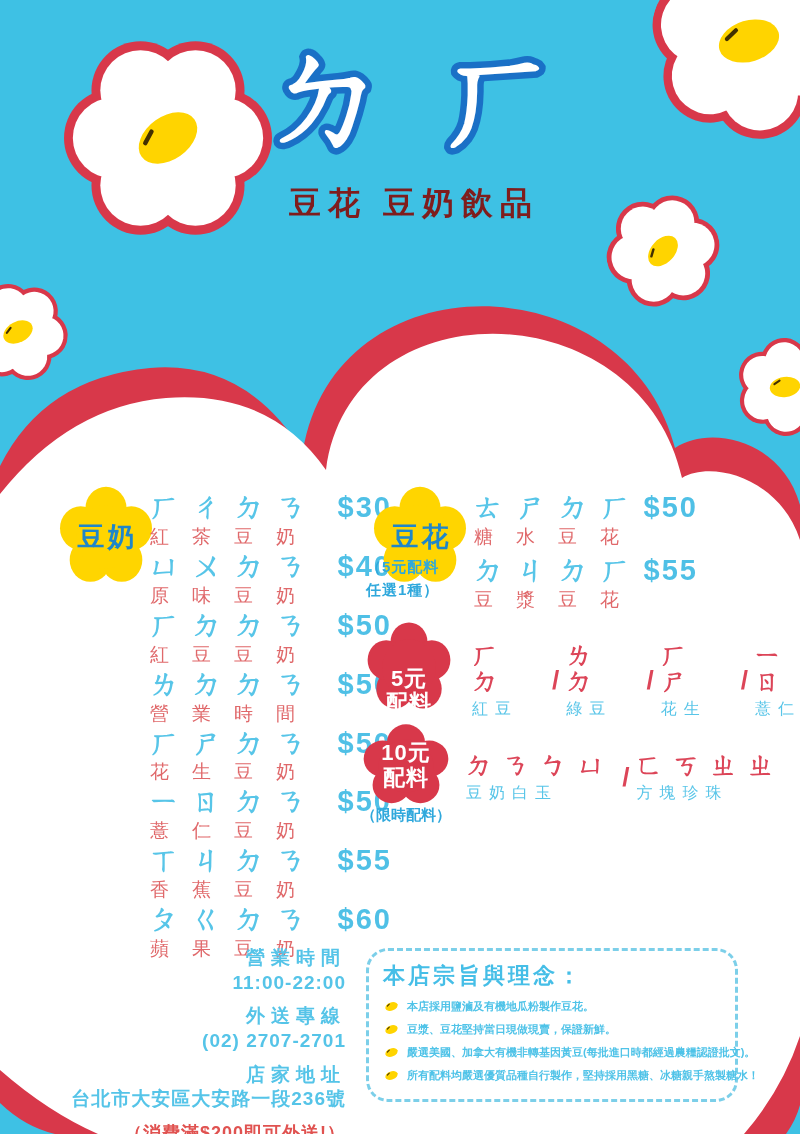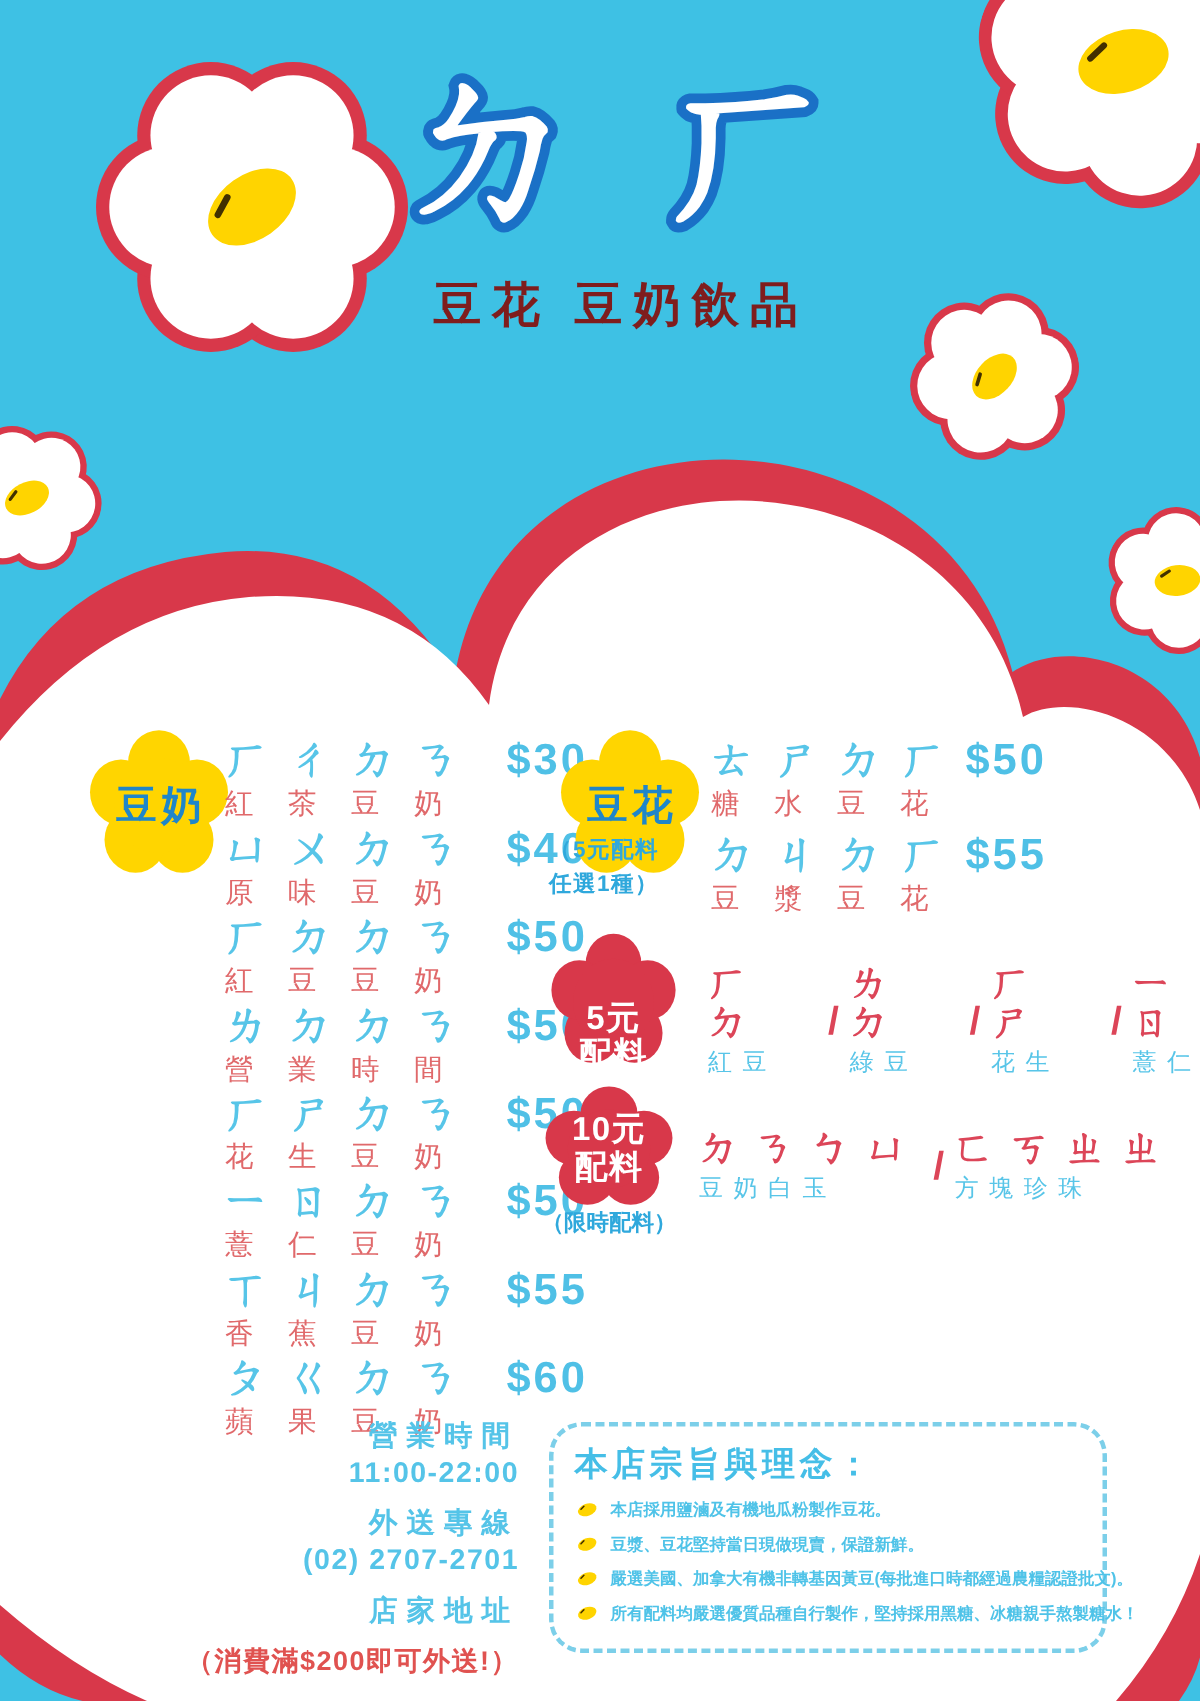--- a/index.html
+++ b/index.html
@@ -285,20 +285,21 @@
       <div class="t-cn">方塊珍珠</div>
     </div>
   </div>
 
   <div class="info">
     <div class="lbl">營業時間</div>
     <div class="val">11:00-22:00</div>
     <div class="lbl">外送專線</div>
     <div class="val">(02) 2707-2701</div>
     <div class="lbl">店家地址</div>
+    <div class="val">台北市大安區大安路一段236號</div>
     <div class="note-red">（消費滿$200即可外送!）</div>
   </div>
 
   <div class="philosophy">
     <div class="ph-title">本店宗旨與理念：</div>
     <div>
 
         <div class="ph-item">
           <svg class="bean" width="17" height="13" viewBox="-20 -14 40 28">
             <g transform="rotate(-20)">

